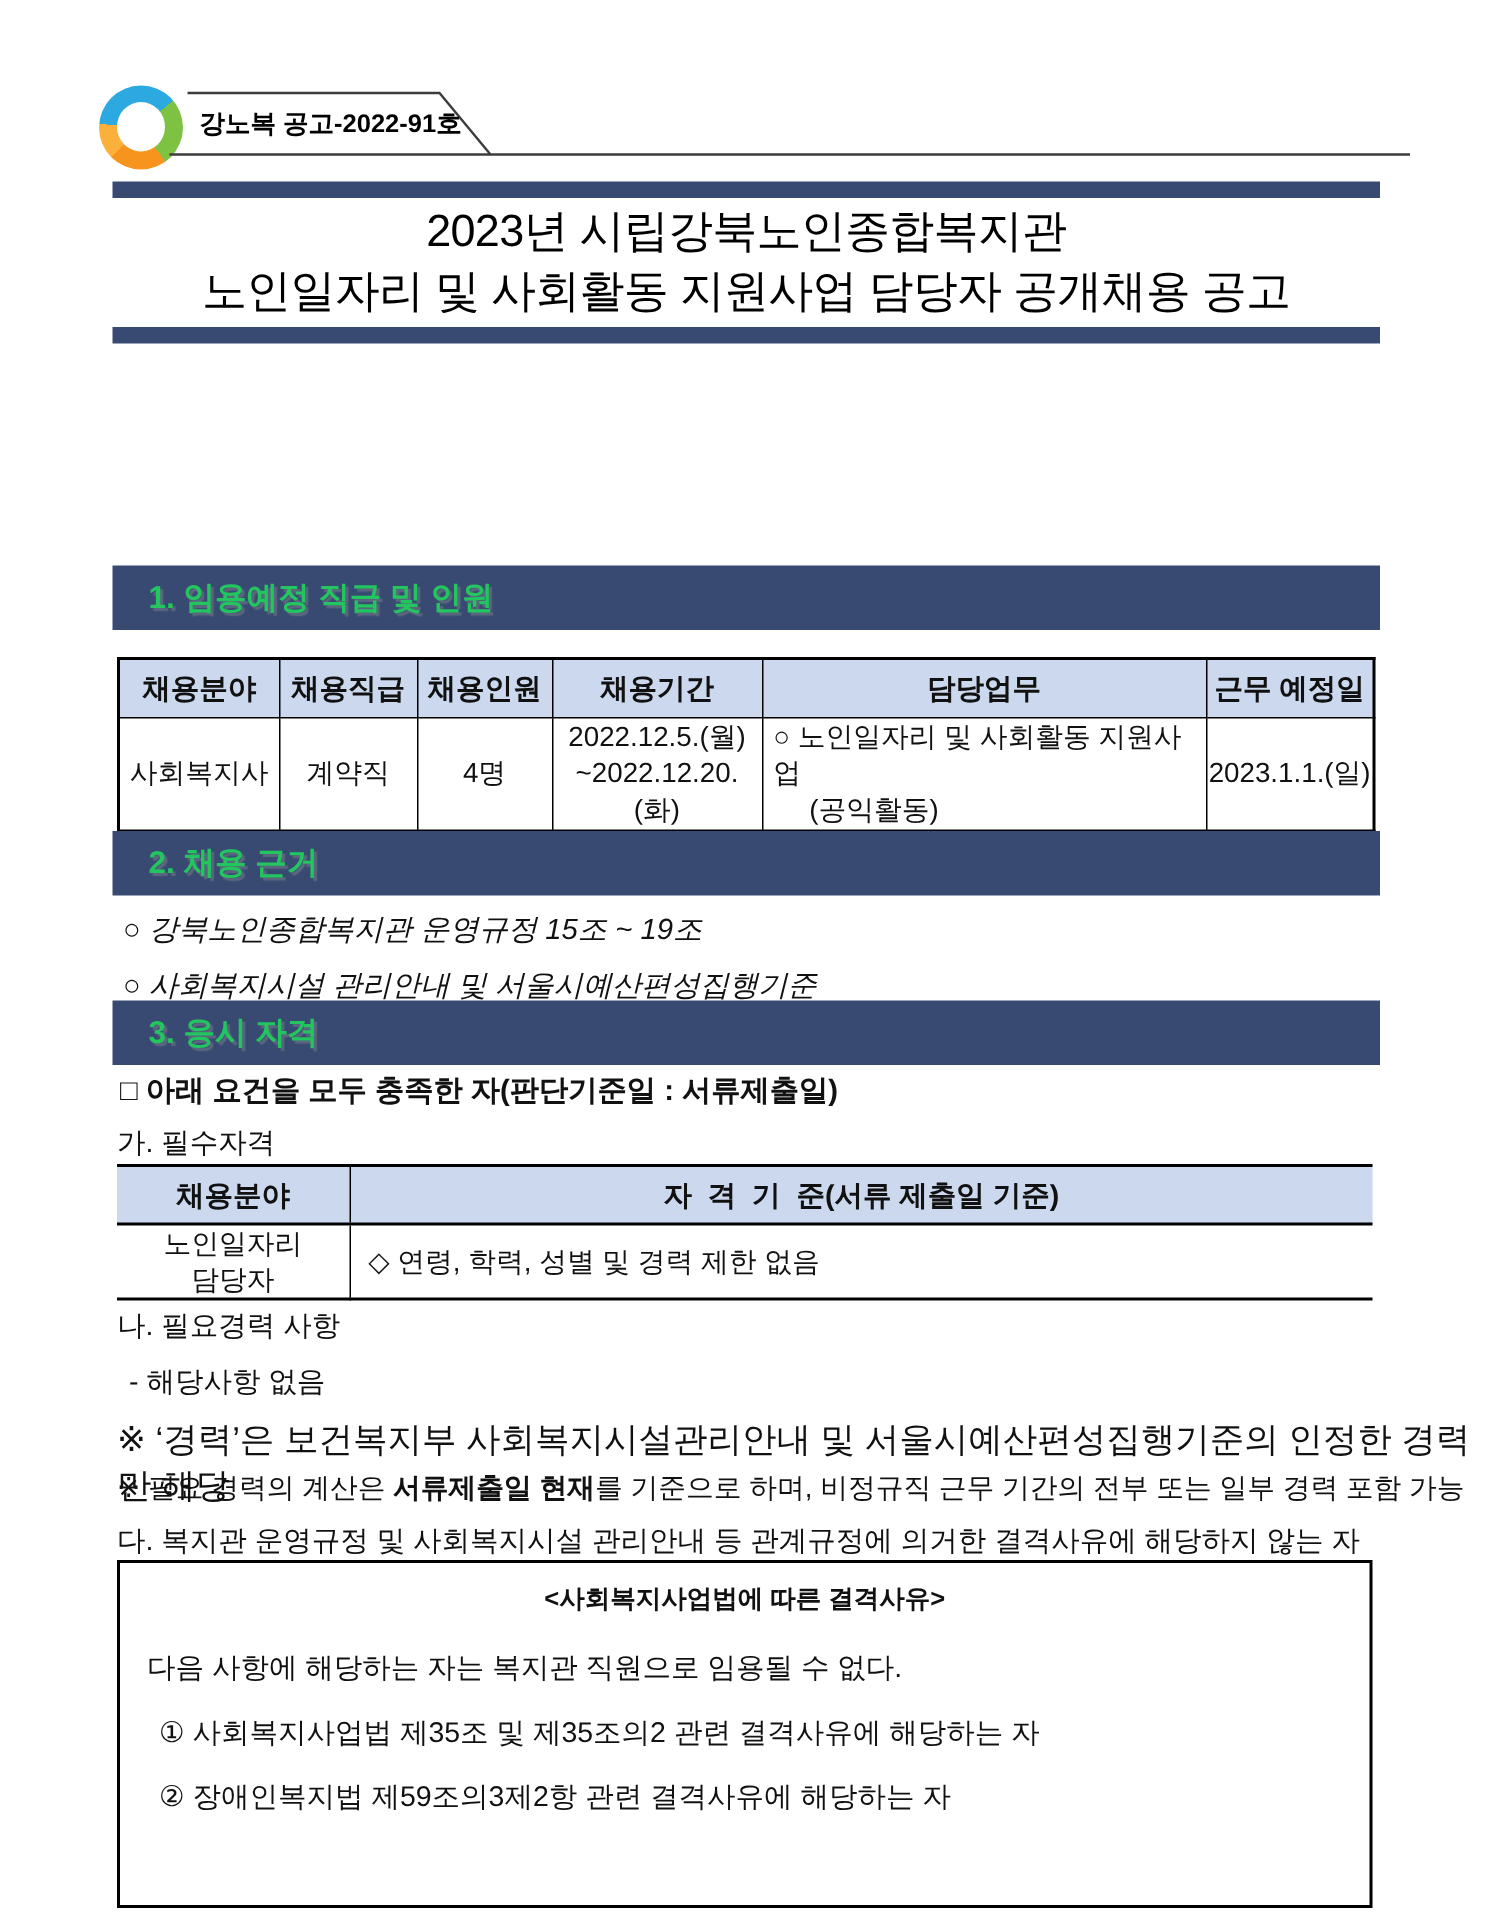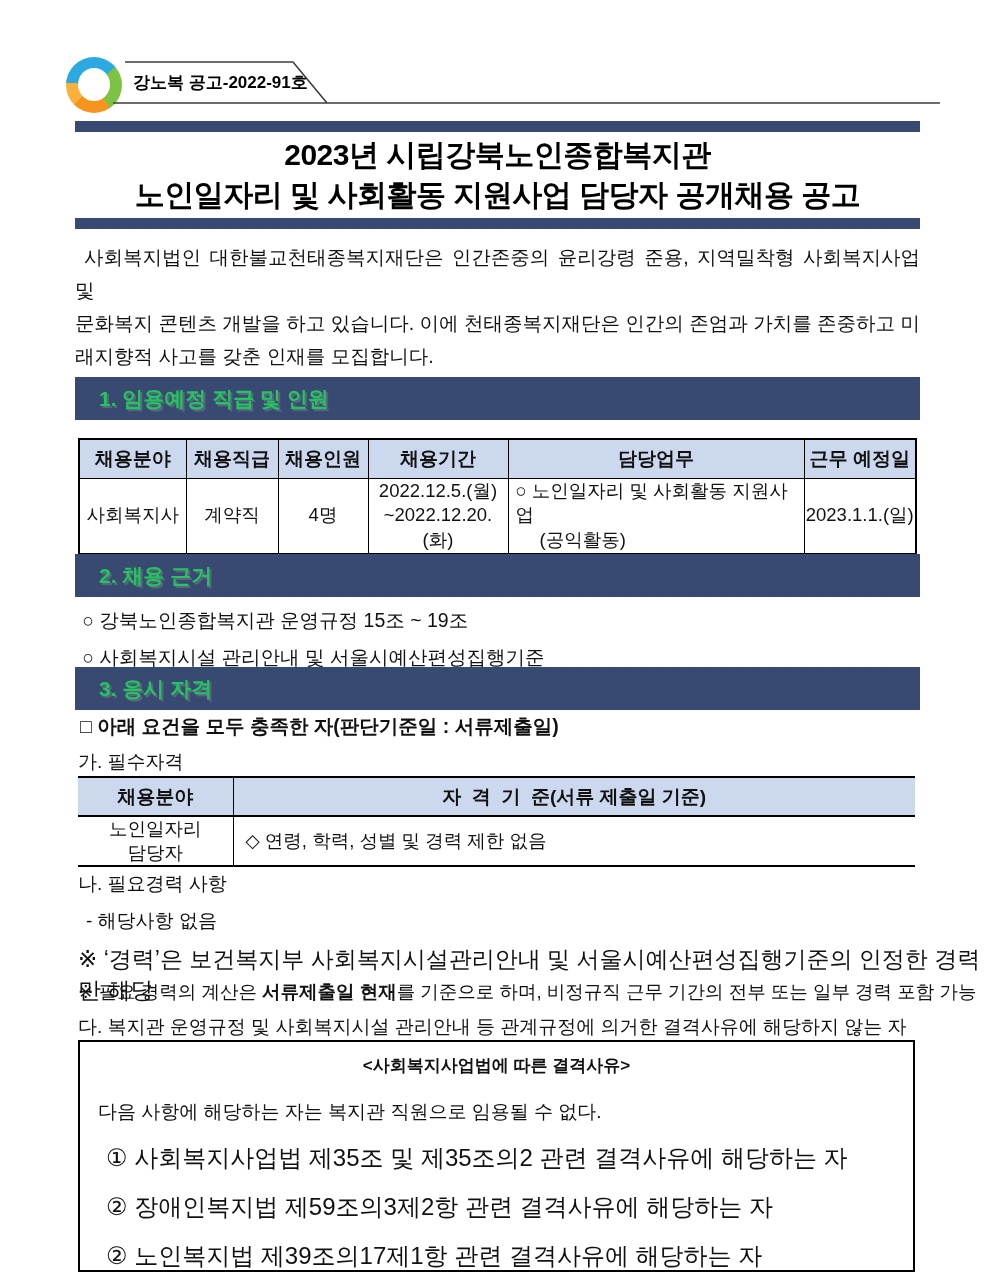--- a/index.html
+++ b/index.html
@@ -34,21 +34,21 @@
   .doc-number {
     position: absolute; left: 133px; top: 71px;
     font-size: 17px; font-weight: bold; color: #000;
     letter-spacing: 0px;
   }
 
   
   .title-block { position: absolute; left: 75px; top: 121px; width: 845px; }
   .navy-bar { height: 11px; background: #394a72; }
   .title-lines { padding: 3px 0; text-align: center; }
-  .title-line { font-size: 30px; font-weight: bold; line-height: 40px; color: #000; letter-spacing: -0.5px; }
+  .title-line { font-size: 30px; font-weight: normal; line-height: 40px; color: #000; letter-spacing: -0.5px; }
 
   
   .intro { position: absolute; left: 75px; top: 241px; width: 845px; }
   .intro-line { font-size: 19.5px; line-height: 33px; color: #111; }
   .just { text-align: justify; text-align-last: justify; }
   .indent { text-indent: 9px; }
 
   
   .section-bar {
     position: absolute; left: 75px; width: 845px; height: 43px;
@@ -65,21 +65,21 @@
     border-collapse: collapse; table-layout: fixed; width: 837px;
     border: 2.4px solid #000;
   }
   .t1 th, .t1 td { border: 1.6px solid #000; text-align: center; }
   .t1 th { background: #ccd8ee; font-size: 19px; font-weight: bold; height: 39px; }
   .t1 td { font-size: 18.5px; height: 58px; line-height: 1.35; }
   .t1 td.duty { text-align: left; padding-left: 7px; }
   .duty-l2 { padding-left: 24px; }
 
   
-  .s2-items { position: absolute; left: 82px; top: 602px; }
+  .s2-items { position: absolute; left: 82px; top: 602px; font-style: italic; }
   .s2-item { font-size: 19.5px; line-height: 37px; }
 
   
   .req-line { position: absolute; left: 80px; top: 713px; font-size: 19.5px; font-weight: bold; }
   .sub-a { position: absolute; left: 78px; top: 749px; font-size: 19px; }
 
   .t2 {
     position: absolute; left: 78px; top: 776px;
     border-collapse: collapse; table-layout: fixed; width: 837px;
     border-top: 2.6px solid #000; border-bottom: 2.6px solid #000;
@@ -98,21 +98,21 @@
 
   
   .dq-box {
     position: absolute; left: 78px; top: 1040px;
     width: 837px; height: 232px;
     border: 2px solid #000; background: #fff;
     padding: 0 18px;
   }
   .dq-title { margin-top: 12px; text-align: center; font-size: 17px; font-weight: bold; }
   .dq-intro { margin-top: 22px; font-size: 19px; }
-  .dq-item  { margin-top: 17px; font-size: 24px; padding-left: 8px; }
+  .dq-item  { margin-top: 17px; font-size: 19px; padding-left: 8px; }
 </style>
 </head>
 <body>
 
 <div class="page">
 
   <div class="logo"></div>
   <svg class="tab-svg" width="865" height="52">
     <path d="M50,7 H218 L252,48 M38,48 H865" fill="none" stroke="#3d3d3d" stroke-width="1.6"></path>
   </svg>
@@ -120,26 +120,20 @@
 
   <div class="title-block">
     <div class="navy-bar"></div>
     <div class="title-lines">
       <div class="title-line">2023년 시립강북노인종합복지관</div>
       <div class="title-line">노인일자리 및 사회활동 지원사업 담당자 공개채용 공고</div>
     </div>
     <div class="navy-bar"></div>
   </div>
 
-  <div class="intro">
-    <div class="intro-line just indent">사회복지법인 대한불교천태종복지재단은 인간존중의 윤리강령 준용, 지역밀착형 사회복지사업 및</div>
-    <div class="intro-line just">문화복지 콘텐츠 개발을 하고 있습니다. 이에 천태종복지재단은 인간의 존엄과 가치를 존중하고 미</div>
-    <div class="intro-line">래지향적 사고를 갖춘 인재를 모집합니다.</div>
-    <div class="intro-line">금번 채용 계획을 다음과 같이 공고하오니 유능한 인재의 많은 관심과 응시 바랍니다.</div>
-  </div>
 
   <div class="section-bar sec1">1. 임용예정 직급 및 인원</div>
 
   <table class="t1">
     <colgroup>
       <col style="width:107px">
         <col style="width:92px">
         <col style="width:90px">
       <col style="width:140px">
         <col style="width:296px">
@@ -205,17 +199,16 @@
   <div class="sub-b-i">- 해당사항 없음</div>
   <div class="note1">※ ‘경력’은 보건복지부 사회복지시설관리안내 및 서울시예산편성집행기준의 인정한 경력만 해당</div>
   <div class="note2"><span>※ 필요 경력의 계산은 </span><b>서류제출일 현재</b><span>를 기준으로 하며, 비정규직 근무 기간의 전부 또는 일부 경력 포함 가능</span></div>
   <div class="sub-c">다. 복지관 운영규정 및 사회복지시설 관리안내 등 관계규정에 의거한 결격사유에 해당하지 않는 자</div>
 
   <div class="dq-box">
     <div class="dq-title">&lt;사회복지사업법에 따른 결격사유&gt;</div>
     <div class="dq-intro">다음 사항에 해당하는 자는 복지관 직원으로 임용될 수 없다.</div>
     <div class="dq-item">① 사회복지사업법 제35조 및 제35조의2 관련 결격사유에 해당하는 자</div>
     <div class="dq-item">② 장애인복지법 제59조의3제2항 관련 결격사유에 해당하는 자</div>
-    <div class="dq-item">② 노인복지법 제39조의17제1항 관련 결격사유에 해당하는 자</div>
 
   </div>
 
 </div>
 
 </body></html>

